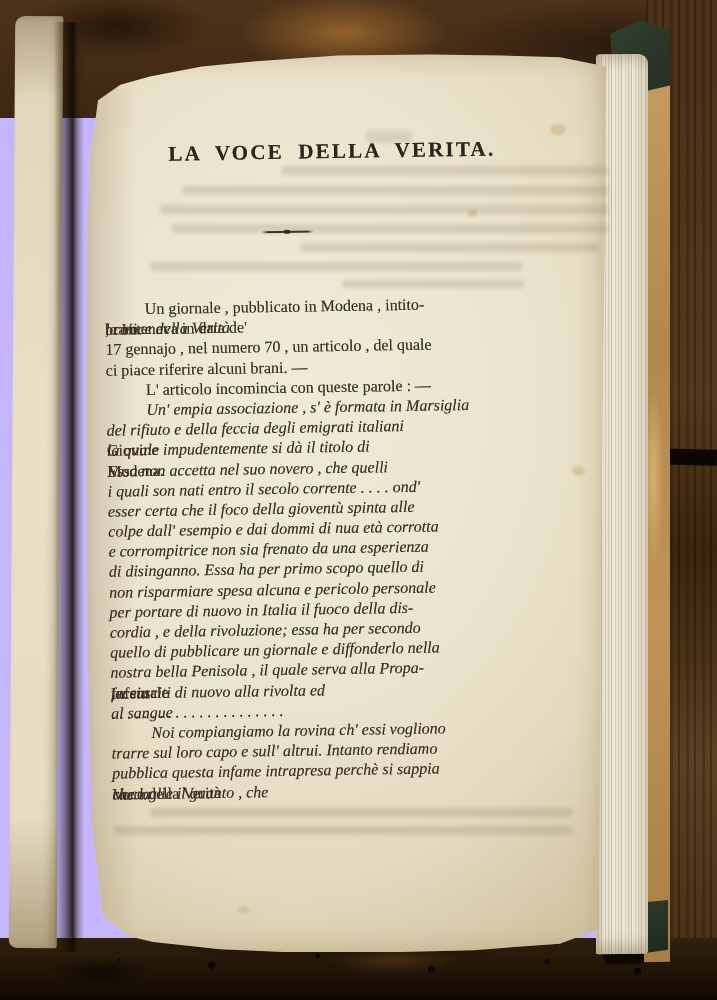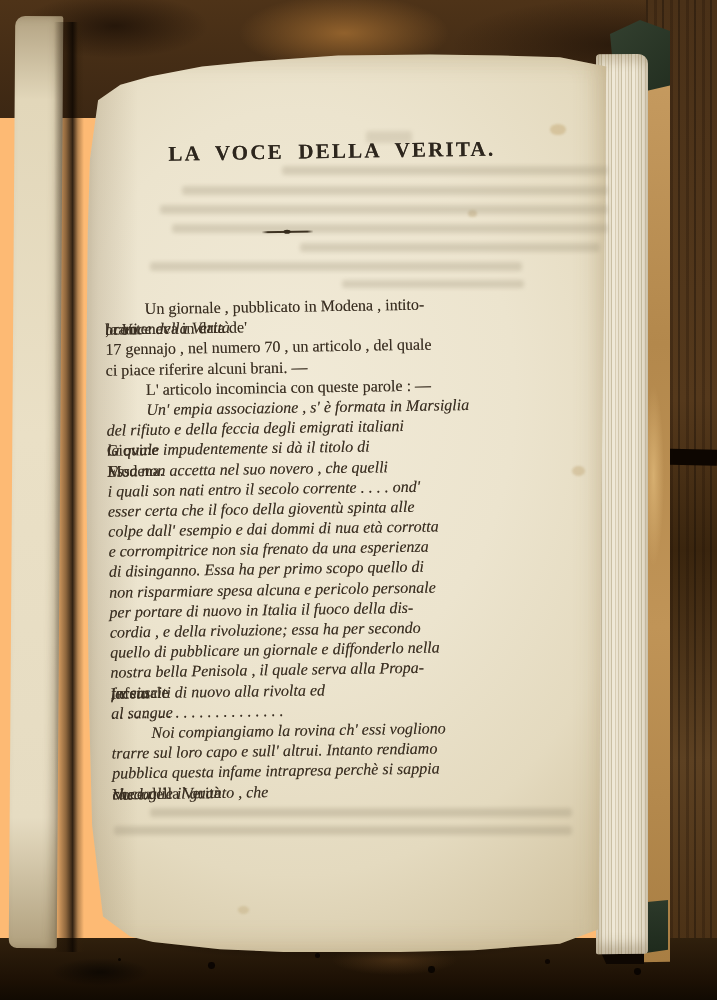--- a/index.html
+++ b/index.html
@@ -1,17 +1,17 @@
 <!DOCTYPE html>
 <html style="--paper: #ece4ce; --ink: #3a2f22; --wood: #4a3118; --board_tan: #b98f52; --cover_green: #2a3627;"><head>
 <meta charset="utf-8">
 <style>
   html,body{margin:0;padding:0;}
   .photo{position:relative;width:717px;height:1000px;overflow:hidden;
-    background:#fdba74;font-family:"Liberation Serif",serif;}
+    background:#c4b5fd;font-family:"Liberation Serif",serif;}
   .photo *{position:absolute;}
 
   
   .wood-top{left:0;top:0;width:717px;height:118px;
     background:
       radial-gradient(150px 55px at 48% 28%, rgba(158,106,48,.85), rgba(158,106,48,0) 70%),
       radial-gradient(130px 45px at 16% 22%, rgba(18,9,3,.65), transparent 72%),
       radial-gradient(220px 62px at 86% 38%, rgba(24,13,5,.6), transparent 75%),
       linear-gradient(#4e3318,#3c2713);}
   .wood-right{left:646px;top:0;width:71px;height:1000px;

